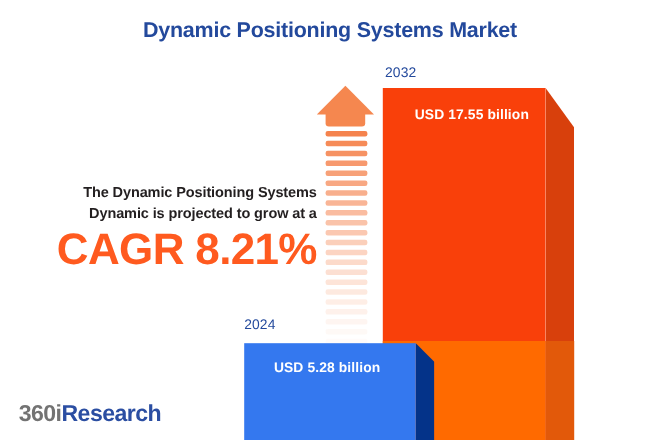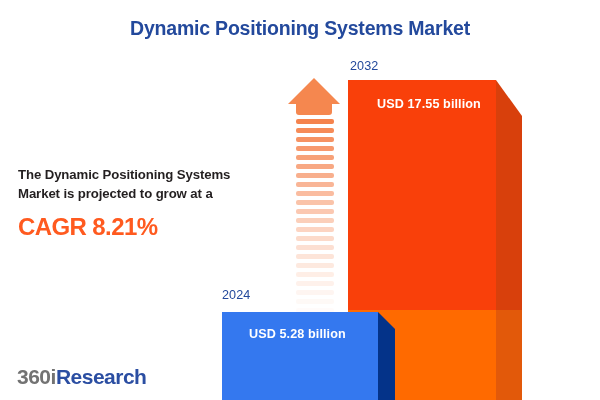--- a/index.html
+++ b/index.html
@@ -29,32 +29,32 @@
     color: #23499c;
     letter-spacing: -0.2px;
   }
 
   
   .statement {
     position: absolute;
     left: 18px;
     top: 165px;
     width: 270px;
-    text-align: left;
+    text-align: right;
   }
   .statement-line {
     font-size: 13.2px;
     font-weight: bold;
     color: #231f20;
     line-height: 19px;
     letter-spacing: -0.1px;
   }
   .cagr-value {
     margin-top: 7px;
-    font-size: 24px;
+    font-size: 40px;
     font-weight: bold;
     color: #ff5a1f;
     letter-spacing: -0.6px;
     line-height: 34px;
   }
 
   
   .logo {
     position: absolute;
     left: 17px;
@@ -205,21 +205,21 @@
 </style>
 </head>
 <body>
 
 <div id="infographic">
 
   <div class="chart-title">Dynamic Positioning Systems Market</div>
 
   <div class="statement">
     <div class="statement-line">The Dynamic Positioning Systems</div>
-    <div class="statement-line">Market is projected to grow at a</div>
+    <div class="statement-line">Dynamic is projected to grow at a</div>
     <div class="cagr-value">CAGR 8.21%</div>
   </div>
 
   <div class="arrow">
     <div class="arrow-head"></div>
     <div class="arrow-neck"></div>
     <div class="arrow-stack" id="arrow-stack">
         <div class="arrow-rung" style="background: rgba(244, 120, 62, 0.92);"></div>
         <div class="arrow-rung" style="background: rgba(244, 120, 62, 0.863);"></div>
         <div class="arrow-rung" style="background: rgba(244, 120, 62, 0.808);"></div>

